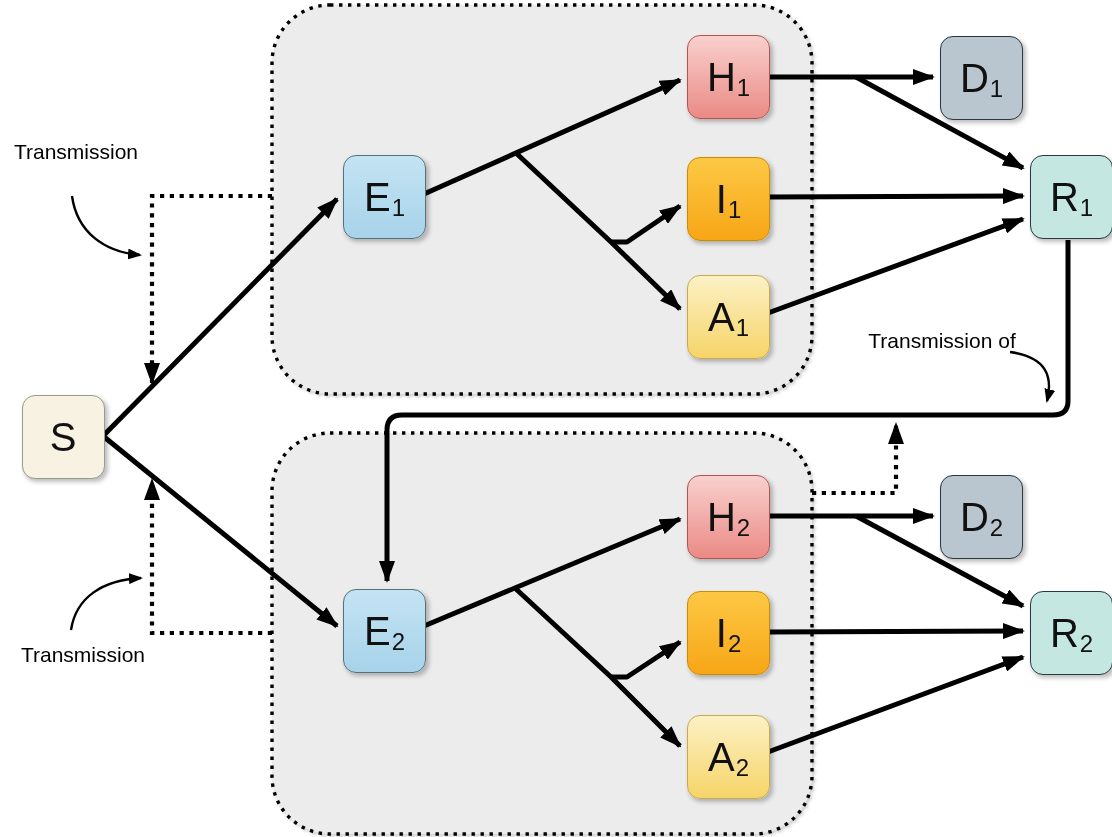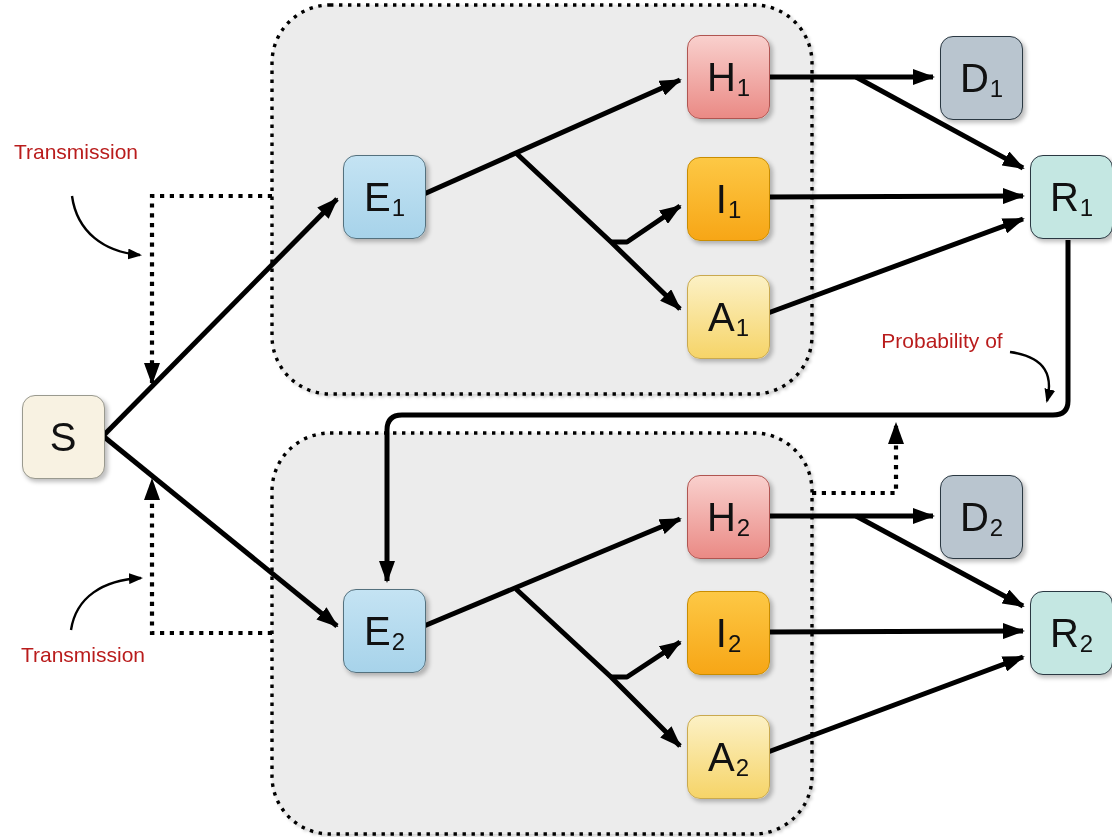--- a/index.html
+++ b/index.html
@@ -9,21 +9,21 @@
   .edge{fill:none;stroke:#000;stroke-width:5;stroke-linejoin:round;}
   .param{fill:none;stroke:#000;stroke-width:4.2;stroke-dasharray:4.2 5.6;stroke-linecap:butt;}
   .anno{fill:none;stroke:#000;stroke-width:2.4;}
   .group-rect{stroke:#000;stroke-width:3.4;stroke-dasharray:3.4 5.6;
               filter:drop-shadow(2px 2px 1.5px rgba(0,0,0,0.18));}
   .node{position:absolute;width:81px;height:82px;border:1.6px solid #555;border-radius:13px;
         display:flex;align-items:center;justify-content:center;z-index:2;
         box-shadow:2.5px 3px 4px rgba(0,0,0,0.25);}
   .nl{font-size:40px;color:#111;line-height:1;}
   .ns{font-size:24px;color:#111;line-height:1;margin-top:22px;margin-left:1px;}
-  .anno-label{position:absolute;z-index:2;text-align:center;font-size:21px;color:#b91c1c;
+  .anno-label{position:absolute;z-index:2;text-align:center;font-size:21px;color:#000000;
               line-height:28px;}
 </style>
 </head>
 <body>
 
 <div class="stage">
 
   <svg width="1112" height="837" viewBox="0 0 1112 837">
     <defs>
       <marker id="ah" viewBox="0 0 22 16" refX="20" refY="8" markerWidth="22" markerHeight="16" orient="auto" markerUnits="userSpaceOnUse">
@@ -124,16 +124,16 @@
       <span class="ns">2</span>
     </div>
 
   <div class="anno-label" style="left:1px;top:138px;width:150px">
     <div>Transmission</div>
   </div>
   <div class="anno-label" style="left:3px;top:641px;width:160px">
     <div>Transmission</div>
   </div>
   <div class="anno-label" style="left:859px;top:327px;width:166px">
-    <div>Probability of</div>
+    <div>Transmission of</div>
   </div>
 
 </div>
 
 </body></html>

